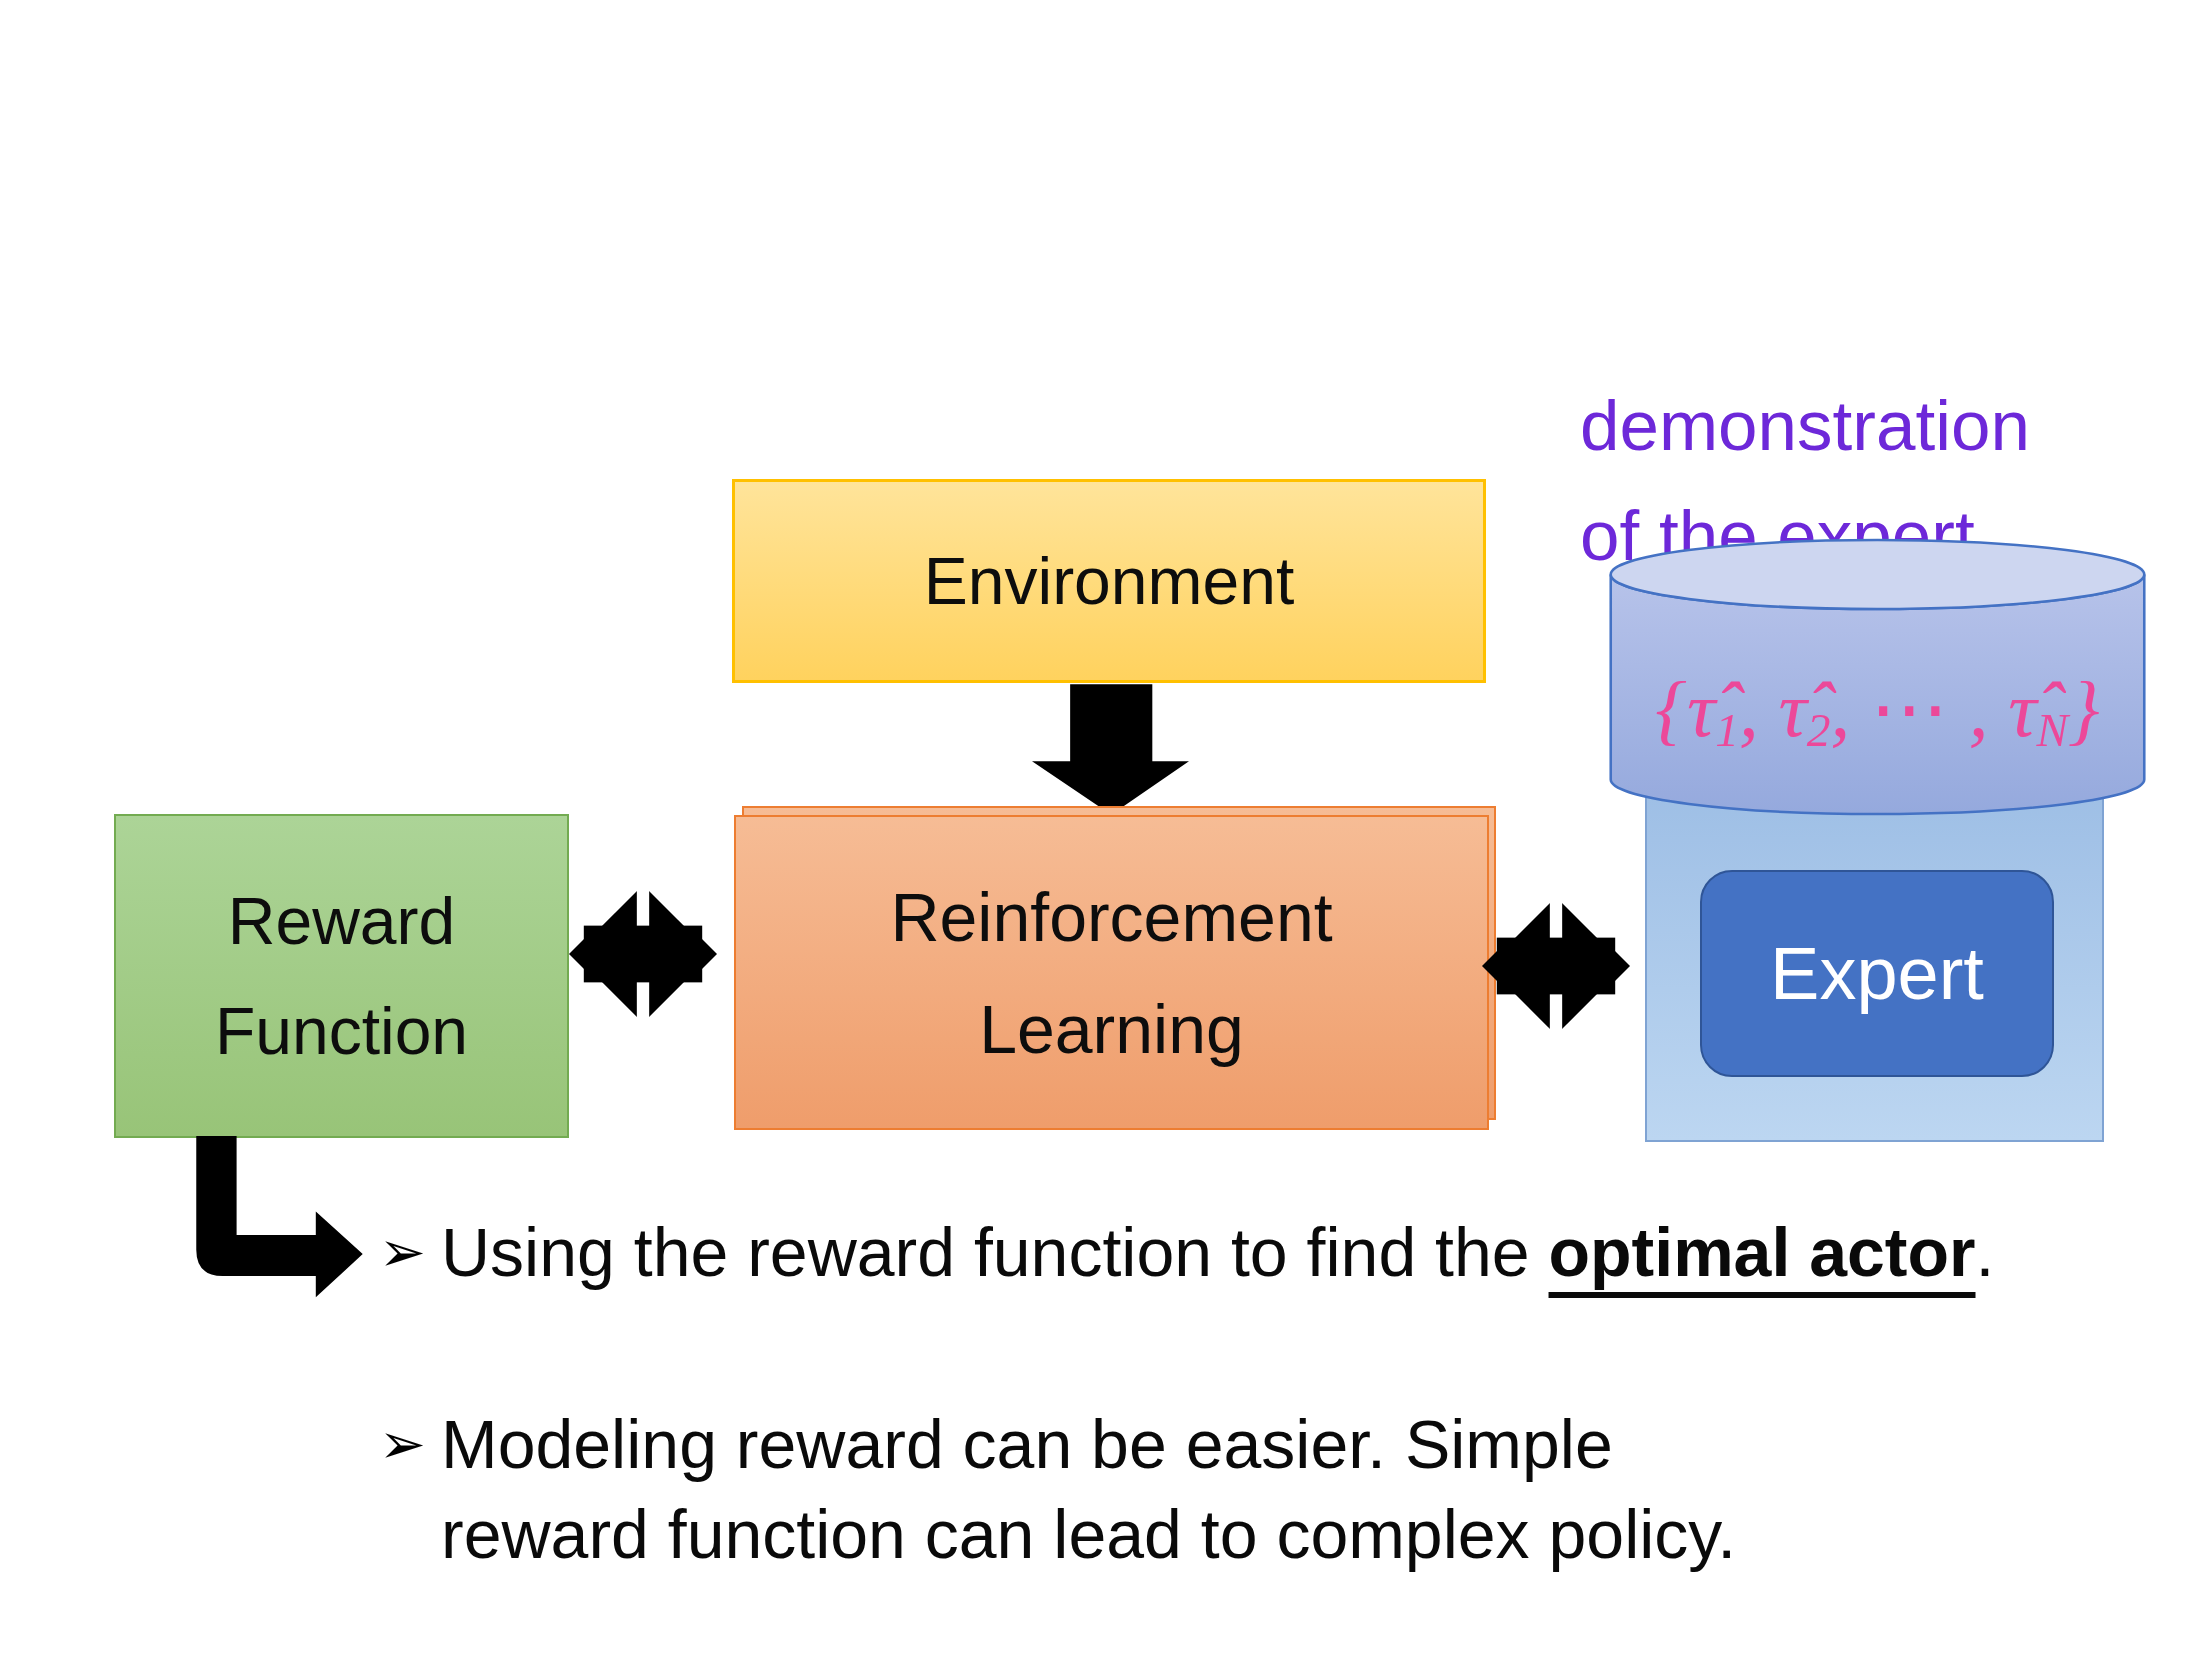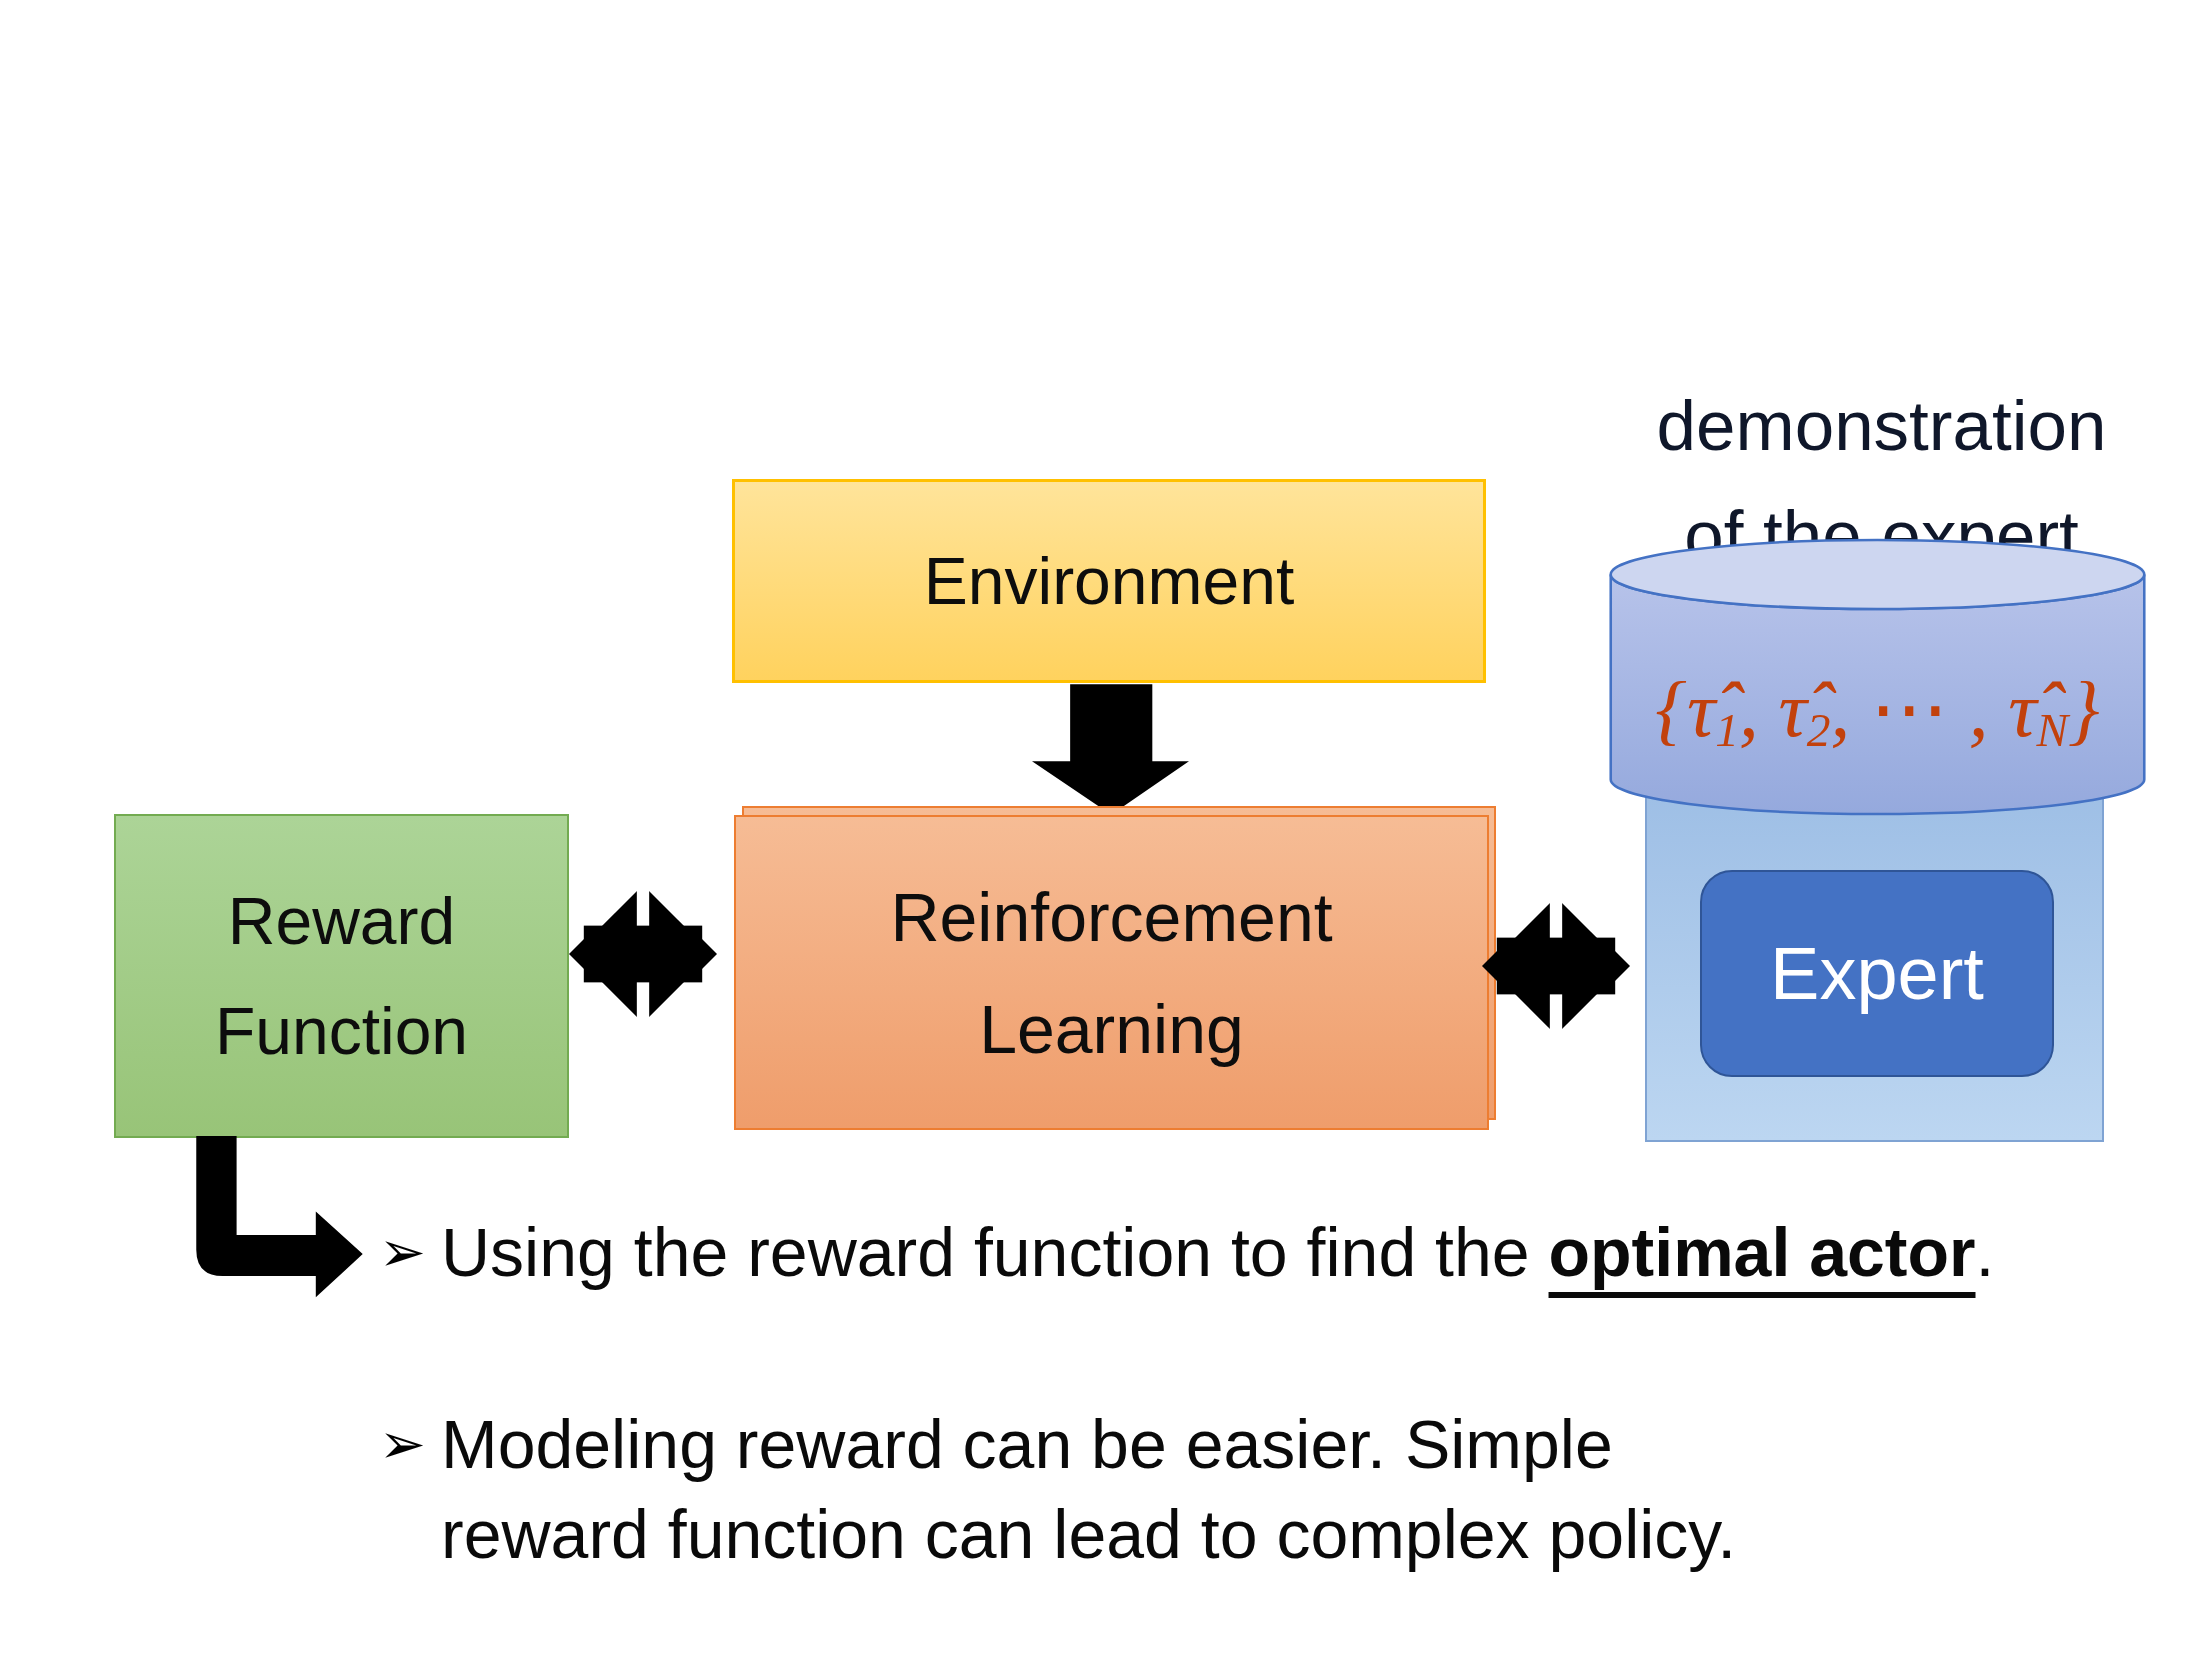--- a/index.html
+++ b/index.html
@@ -1,36 +1,36 @@
 <!DOCTYPE html>
 <html style="font-size:11.8px"><head>
 <meta charset="utf-8">
 <style>
   html,body{margin:0;padding:0;background:#fff;}
   .slide{position:relative;width:2205px;height:1654px;background:#ffffff;overflow:hidden;
          font-family:"Liberation Sans","DejaVu Sans",sans-serif;color:#0d0d0d;}
   .abs{position:absolute;box-sizing:border-box;}
   .slide-title{left:180px;top:218px;font-size:120px;line-height:1;letter-spacing:-0.7px;white-space:nowrap;color:#0b0b0b;}
-  .demo-label{left:1580px;top:371px;width:603px;text-align:center;font-size:71px;line-height:110px;color:#0f172a;}
+  .demo-label{left:1580px;top:371px;width:603px;font-size:71px;line-height:110px;color:#6d28d9;}
   .box{display:flex;flex-direction:column;align-items:center;justify-content:center;text-align:center;}
   .env-box{left:732px;top:479px;width:754px;height:204px;border:3.7px solid #FFC000;
            background:linear-gradient(180deg,#FFE49A 0%,#FFDličSIXTY 100%);}
   .env-box{background:linear-gradient(180deg,#FFE49A 0%,#FFD25E 100%);font-size:66px;}
   .green-box{left:114px;top:814px;width:455px;height:324px;border:2.9px solid #73AB51;
              background:linear-gradient(180deg,#ACD497 0%,#98C478 100%);font-size:66px;line-height:110px;}
   .orange-shadow{left:742px;top:806px;width:754px;height:314px;border:2.9px solid #ED7D31;
                  background:linear-gradient(180deg,#F6BC95 0%,#EF9D6B 100%);}
   .orange-box{left:734px;top:815px;width:755px;height:315px;border:2.9px solid #ED7D31;
               background:linear-gradient(180deg,#F6BC95 0%,#EF9D6B 100%);font-size:68px;line-height:112px;}
   .expert-container{left:1645px;top:778px;width:459px;height:364px;border:2.2px solid #7FA3D3;
                     background:linear-gradient(180deg,#9DBEE5 0%,#BCD6F1 100%);}
   .expert-box{left:1700px;top:870px;width:354px;height:207px;border-radius:32px;border:2.9px solid #2F5597;
               background:#4472C4;color:#ffffff;font-size:74px;}
   .formula{left:1607px;top:647px;width:541px;text-align:center;font-size:79px;line-height:125px;
-           font-family:"Liberation Serif","DejaVu Serif","DejaVu Sans",serif;font-style:italic;color:#c2410c;white-space:nowrap;}
+           font-family:"Liberation Serif","DejaVu Serif","DejaVu Sans",serif;font-style:italic;color:#ec4899;white-space:nowrap;}
   .formula sub{font-size:0.60em;vertical-align:baseline;position:relative;top:0.22em;}
   .bullet{display:flex;align-items:flex-start;}
   .bullet-1{left:379px;top:1207px;width:1779px;}
   .bullet-2{left:379px;top:1399px;width:1779px;}
   .bullet .marker{flex:0 0 62px;font-size:56px;line-height:90px;color:#000;}
   .bullet .btext{font-size:68px;line-height:90px;color:#0a0a0a;}
   .bullet-1 .btext{width:1654px;}
   .bullet-2 .btext{width:1397px;}
   .hl{font-weight:bold;text-decoration:underline;
       text-decoration-thickness:5.9px;text-underline-offset:16px;}

